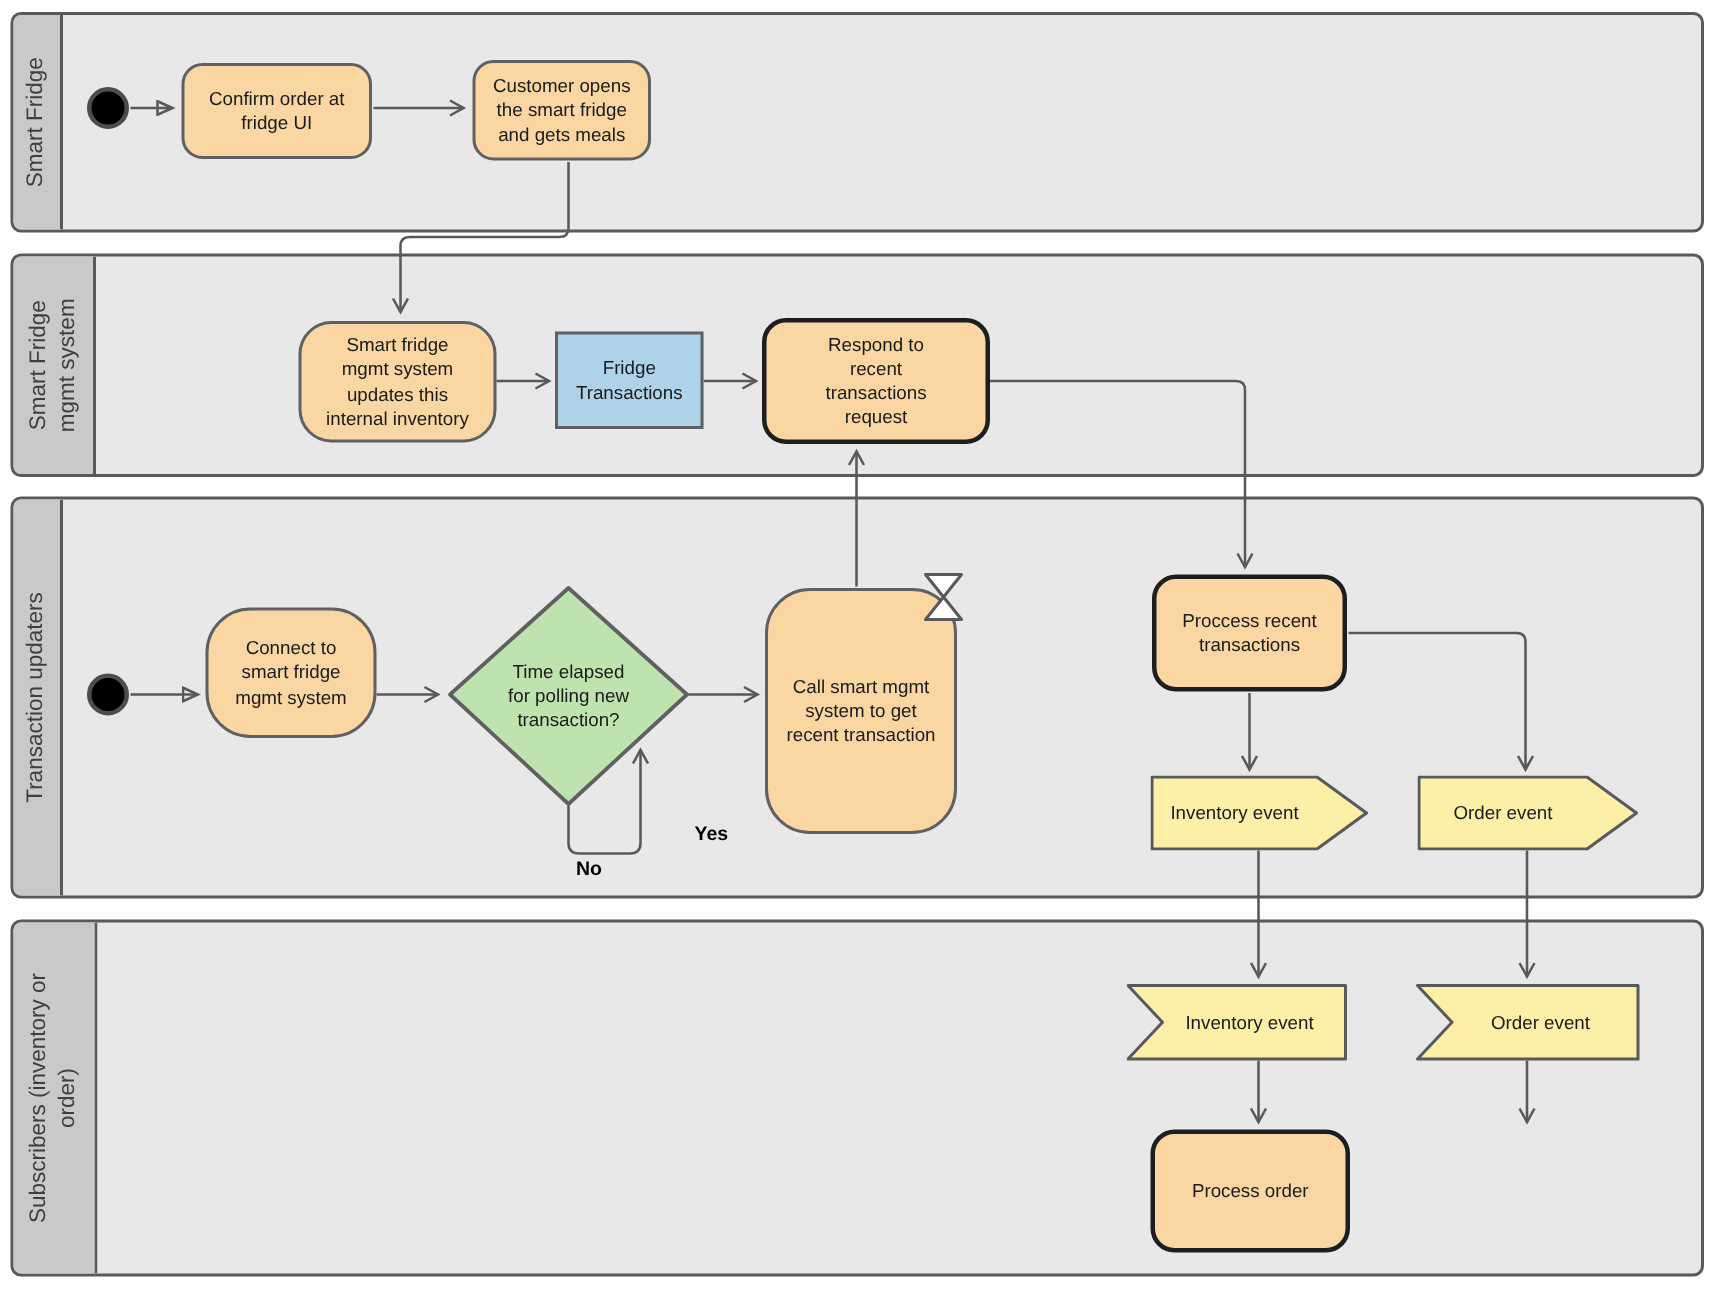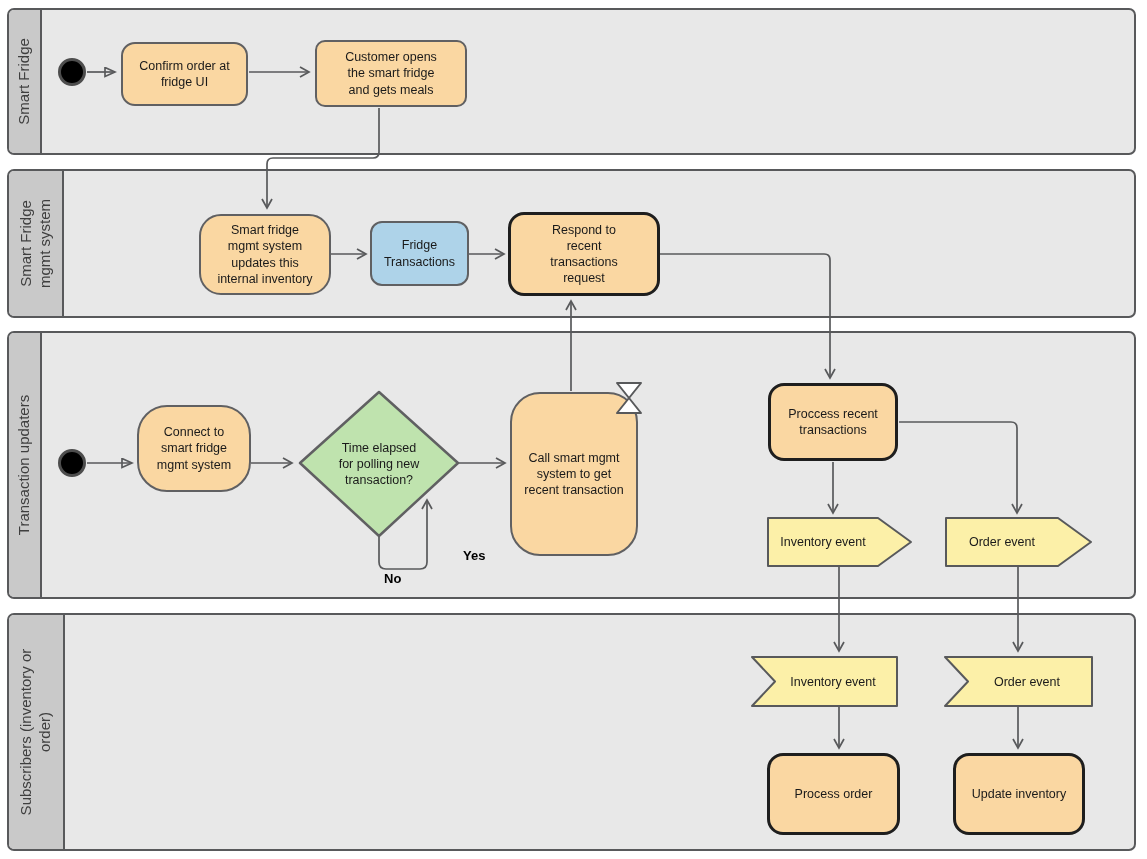--- a/index.html
+++ b/index.html
@@ -15,21 +15,21 @@
         font-size:15px;color:#3f3f3f;white-space:pre-line;line-height:1.25;}
 
   
   .node{position:absolute;display:flex;align-items:center;justify-content:center;
         text-align:center;font-size:12.5px;line-height:1.3;color:#1a1a1a;
         white-space:pre-line;box-sizing:border-box;z-index:3;}
   .task{background:var(--task-fill);border:2.5px solid var(--shape-border);border-radius:14px;}
   .task.big-r{border-radius:22px;}
   .task.huge-r{border-radius:30px;}
   .task.heavy{border:3px solid var(--emphasis-border);border-radius:16px;}
-  .datastore{background:var(--datastore-fill);border:2.5px solid var(--shape-border);border-radius:12px;}
+  .datastore{background:var(--datastore-fill);border:2.5px solid var(--shape-border);border-radius:0;}
 
   .start-node{position:absolute;width:28px;height:28px;border-radius:50%;
         background:#000;border:3px solid #4d4d4d;box-sizing:border-box;z-index:3;}
 
   .shape-svg{position:absolute;z-index:2;}
   .shape-svg polygon.decision{fill:var(--decision-fill);stroke:var(--shape-border);stroke-width:2.5;stroke-linejoin:round;}
   .shape-svg polygon.event{fill:var(--event-fill);stroke:var(--connector);stroke-width:2;stroke-linejoin:round;}
   .shape-svg polygon.hourglass{fill:#ffffff;stroke:var(--connector);stroke-width:2;stroke-linejoin:round;}
 
   .overlay-label{position:absolute;display:flex;align-items:center;justify-content:center;
@@ -95,21 +95,21 @@
     <path d="M899,422 L1011,422 Q1017,422 1017,428 L1017,513" marker-end="url(#mOpen)"></path>
     <path d="M839,567 L839,651" marker-end="url(#mOpen)"></path>
     <path d="M1018,567 L1018,651" marker-end="url(#mOpen)"></path>
     <path d="M839,707 L839,748" marker-end="url(#mOpen)"></path>
     <path d="M1018,707 L1018,748" marker-end="url(#mOpen)"></path>
   </svg>
 
   <div class="start-node" style="left:58px;top:58px;"></div>
   <div class="node task" style="left:121px;top:42px;width:127px;height:64px;">Confirm order at
 fridge UI</div>
-  <div class="node task" style="left:315px;top:40px;width:152px;height:67px;border-radius:10px;">Customer opens
+  <div class="node task" style="left:315px;top:40px;width:119px;height:67px;">Customer opens
 the smart fridge
 and gets meals</div>
 
   <div class="node task big-r" style="left:199px;top:214px;width:132px;height:81px;">Smart fridge
 mgmt system
 updates this
 internal inventory</div>
   <div class="node datastore" style="left:370px;top:221px;width:99px;height:65px;">Fridge
 Transactions</div>
   <div class="node task heavy" style="left:508px;top:212px;width:152px;height:84px;">Respond to
@@ -157,15 +157,14 @@
     <polygon class="event" points="1,1 146,1 146,50 1,50 24,25.5"></polygon>
   </svg>
   <div class="overlay-label" style="left:751px;top:656px;width:148px;height:52px;padding-left:16px;box-sizing:border-box;">Inventory event</div>
 
   <svg class="shape-svg" style="left:944px;top:656px;" width="150" height="52">
     <polygon class="event" points="1,1 148,1 148,50 1,50 24,25.5"></polygon>
   </svg>
   <div class="overlay-label" style="left:944px;top:656px;width:150px;height:52px;padding-left:16px;box-sizing:border-box;">Order event</div>
 
   <div class="node task heavy" style="left:767px;top:753px;width:133px;height:82px;">Process order</div>
-  <div class="node task heavy" style="left:953px;top:753px;width:132px;height:82px;">Update inventory</div>
 
 </div>
 
 </body></html>

